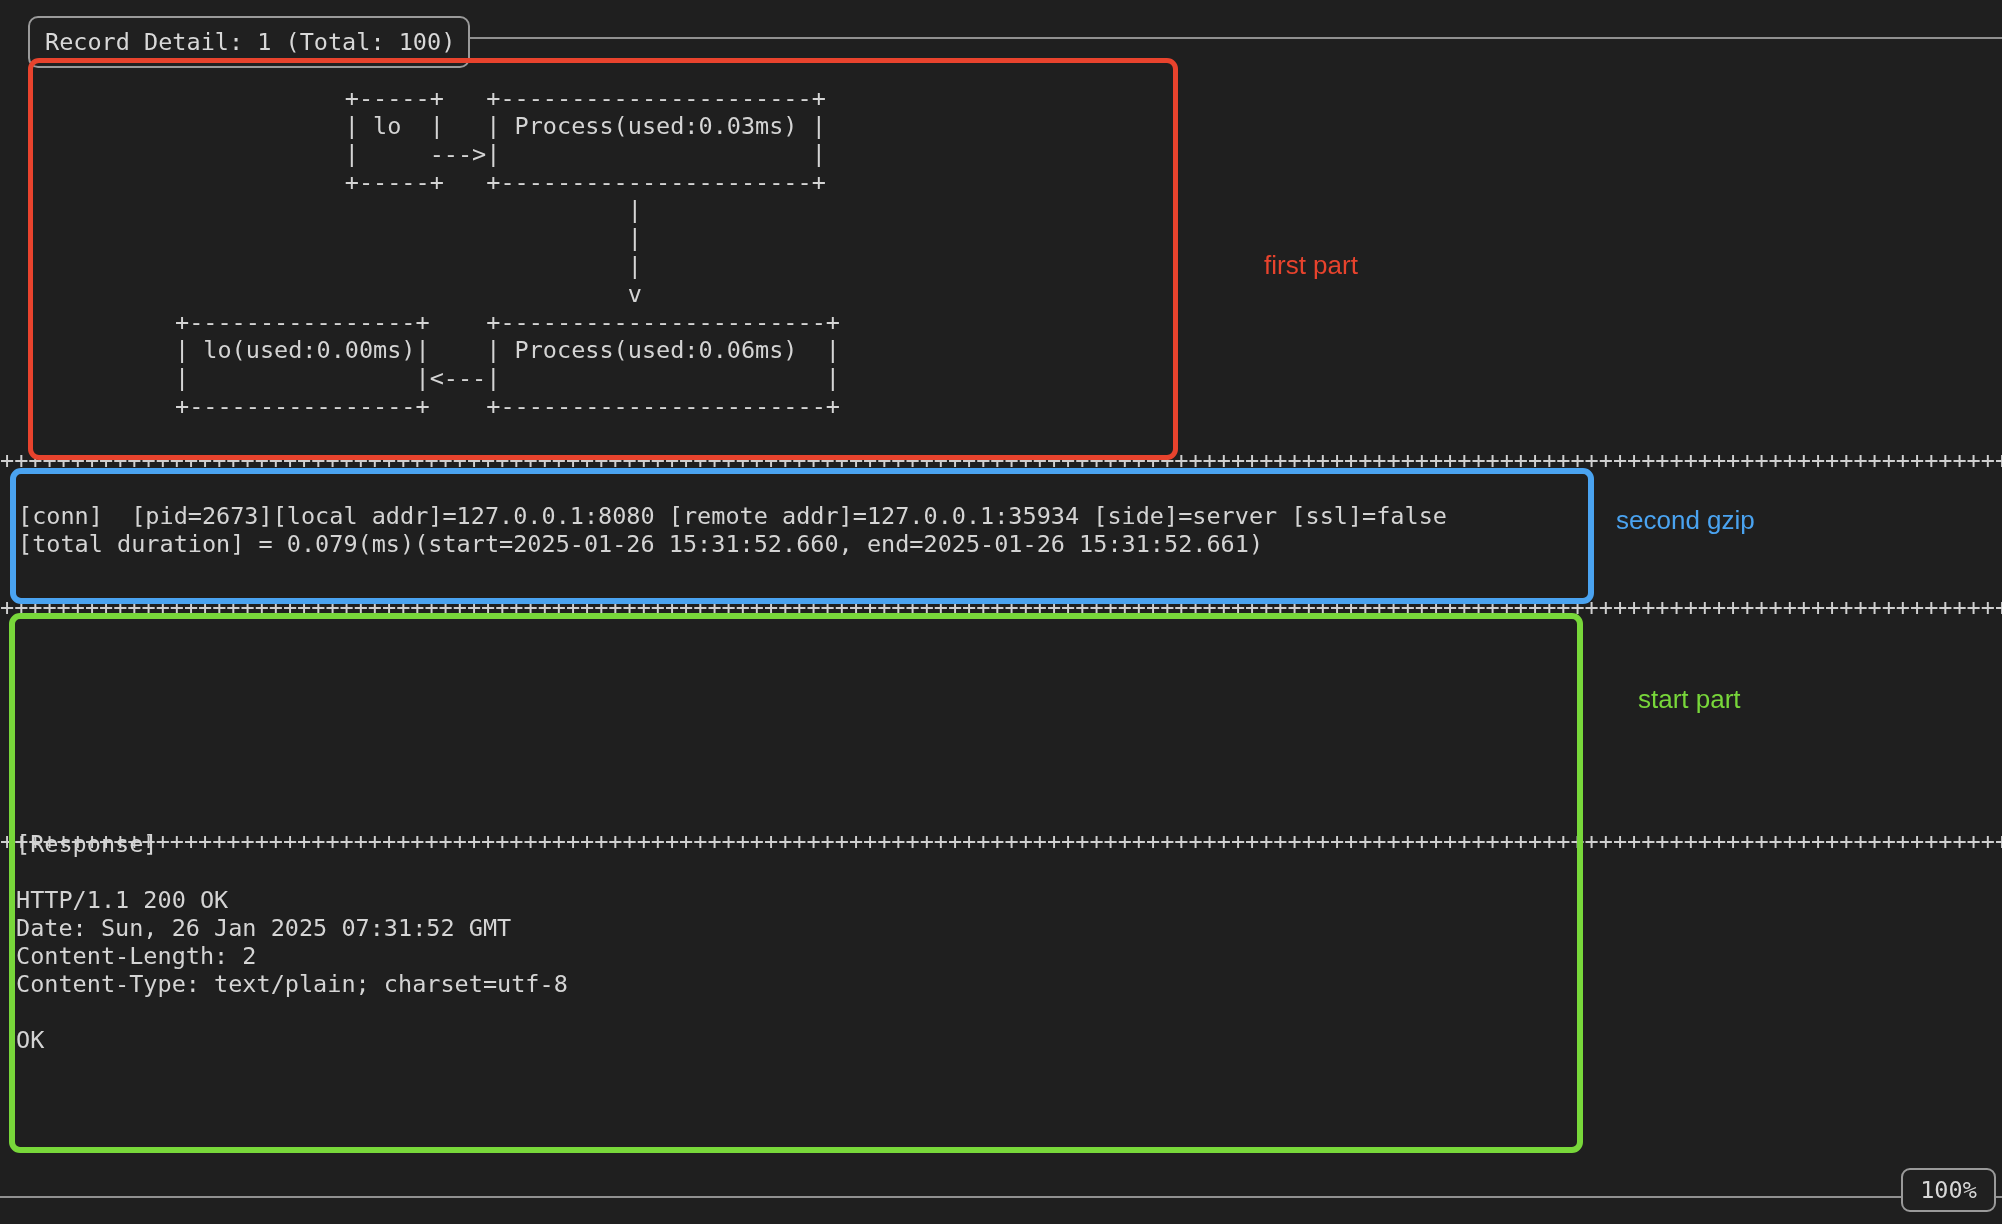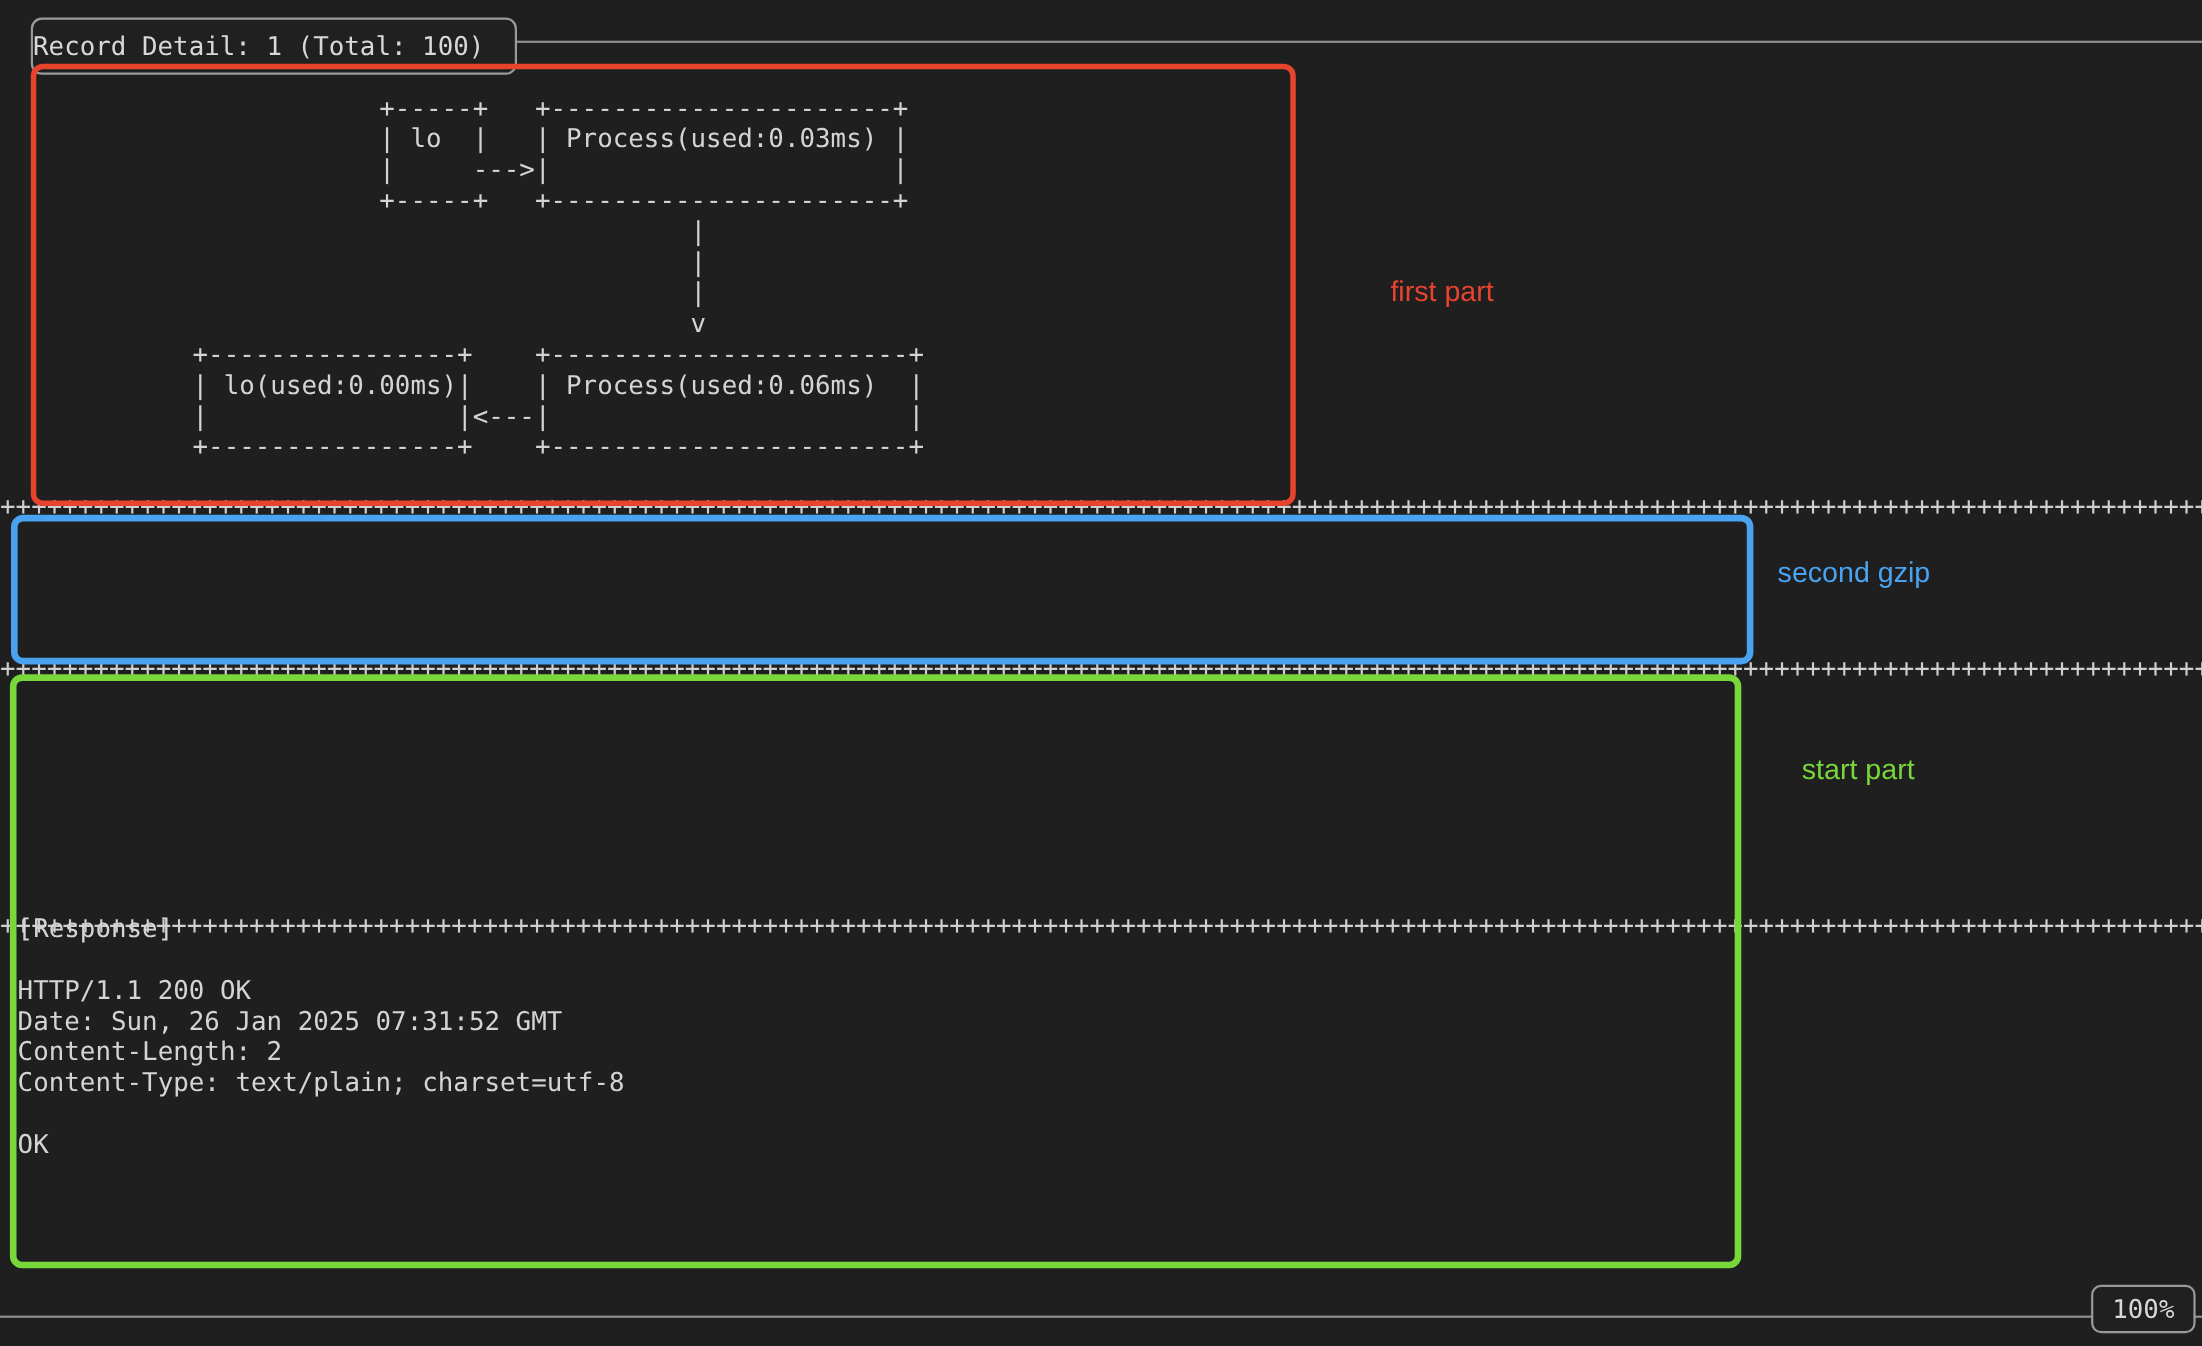--- a/index.html
+++ b/index.html
@@ -41,20 +41,21 @@
     font-size: 23.5px;
   }
   .title-box {
     left: 28px; top: 16px;
     width: 442px; height: 52px;
     background: #202020;
     border: 2px solid #9a9a9a;
     border-radius: 10px;
     display: flex;
     align-items: center;
+    padding-left: 15px;
     box-sizing: border-box;
     color: #d8d8d8;
     z-index: 3;
   }
   .annot-box {
     border-radius: 11px;
     z-index: 5;
     pointer-events: none;
   }
   .box-red   { left: 28px;  top: 58px;  width: 1140px; height: 392px; border: 5px solid var(--red); }
@@ -103,20 +104,22 @@
                                 |
                                 |
                                 v
 +----------------+    +-----------------------+
 | lo(used:0.00ms)|    | Process(used:0.06ms)  |
 |                |&lt;---|                       |
 +----------------+    +-----------------------+</pre>
 
   <div class="abs sep-row" style="top:446px;">++++++++++++++++++++++++++++++++++++++++++++++++++++++++++++++++++++++++++++++++++++++++++++++++++++++++++++++++++++++++++++++++++++++++++++++++++++++</div>
 
+  <pre class="term abs" style="left:18px; top:502px;">[conn]  [pid=2673][local addr]=127.0.0.1:8080 [remote addr]=127.0.0.1:35934 [side]=server [ssl]=false
+[total duration] = 0.079(ms)(start=2025-01-26 15:31:52.660, end=2025-01-26 15:31:52.661)</pre>
 
   <div class="abs sep-row" style="top:593px;">++++++++++++++++++++++++++++++++++++++++++++++++++++++++++++++++++++++++++++++++++++++++++++++++++++++++++++++++++++++++++++++++++++++++++++++++++++++</div>
 
 
   <div class="abs sep-row" style="top:827px;">++++++++++++++++++++++++++++++++++++++++++++++++++++++++++++++++++++++++++++++++++++++++++++++++++++++++++++++++++++++++++++++++++++++++++++++++++++++</div>
 
   <pre class="term abs" style="left:16px; top:830px;">[Response]
 
 HTTP/1.1 200 OK
 Date: Sun, 26 Jan 2025 07:31:52 GMT

